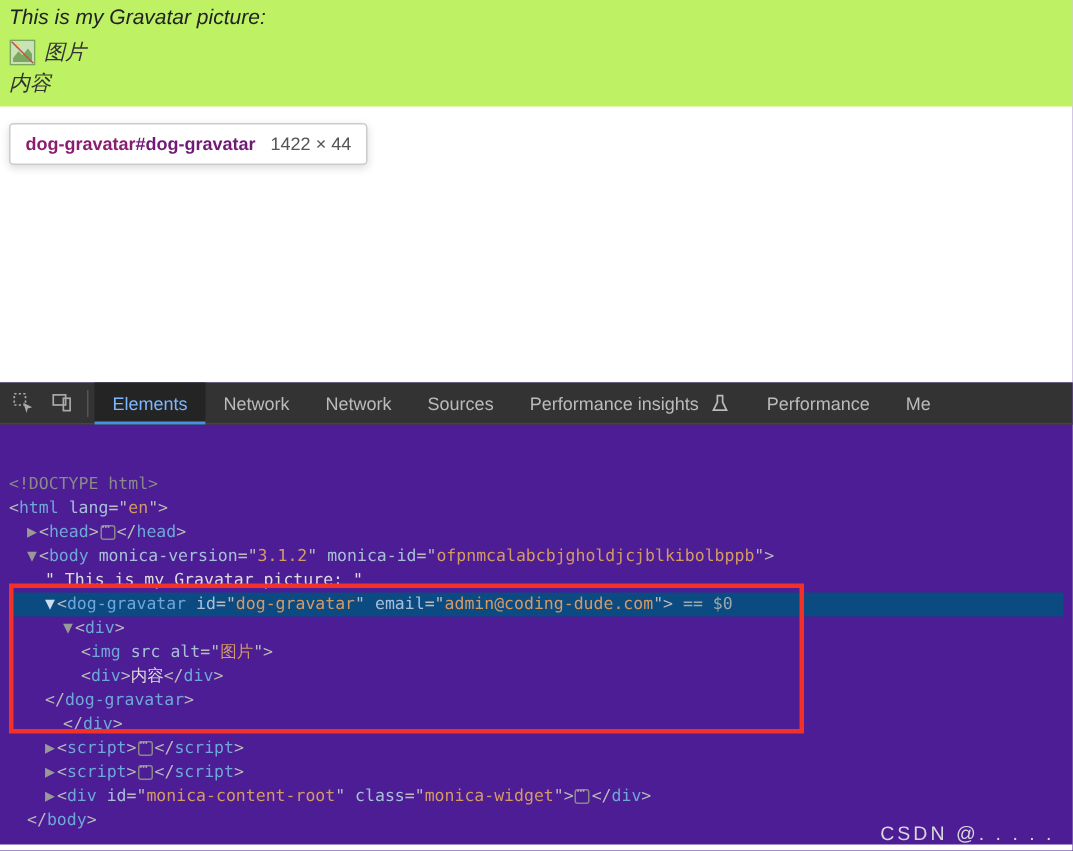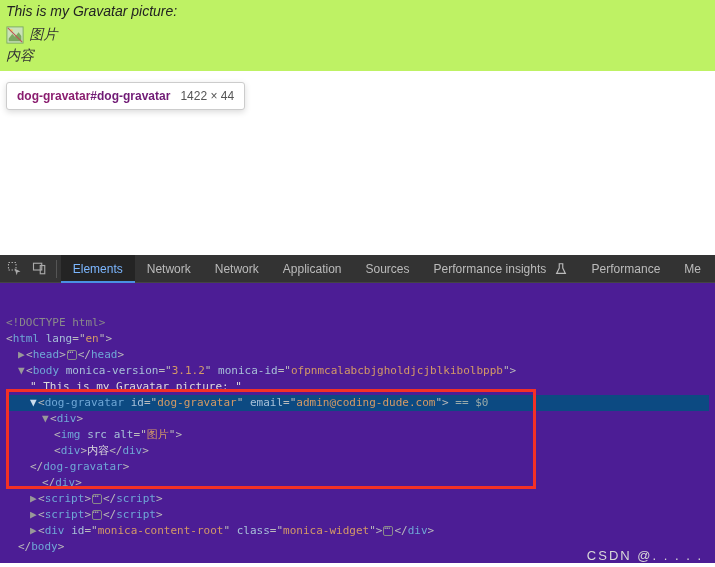--- a/index.html
+++ b/index.html
@@ -206,21 +206,20 @@
     <div class="tab-icon">
       <svg viewBox="0 0 20 20" fill="none" stroke="#aaa" stroke-width="1.5">
         <rect x="2" y="3" width="11" height="9"></rect>
           <rect x="11" y="6" width="6" height="11"></rect>
       </svg>
     </div>
     <div class="tab-sep"></div>
     <div class="tab active">Elements</div>
     <div class="tab">Network</div>
     <div class="tab">Network</div>
-    <div class="tab">Application</div>
     <div class="tab">Sources</div>
     <div class="tab">
       <span>Performance insights</span>
       <span class="perf-icon">
         <svg viewBox="0 0 16 16" fill="none" stroke="#bbb" stroke-width="1.3">
             <path d="M6 2 L6 7 L3 13 L13 13 L10 7 L10 2 Z"></path>
           </svg>
       </span>
     </div>
     <div class="tab">Performance</div>

